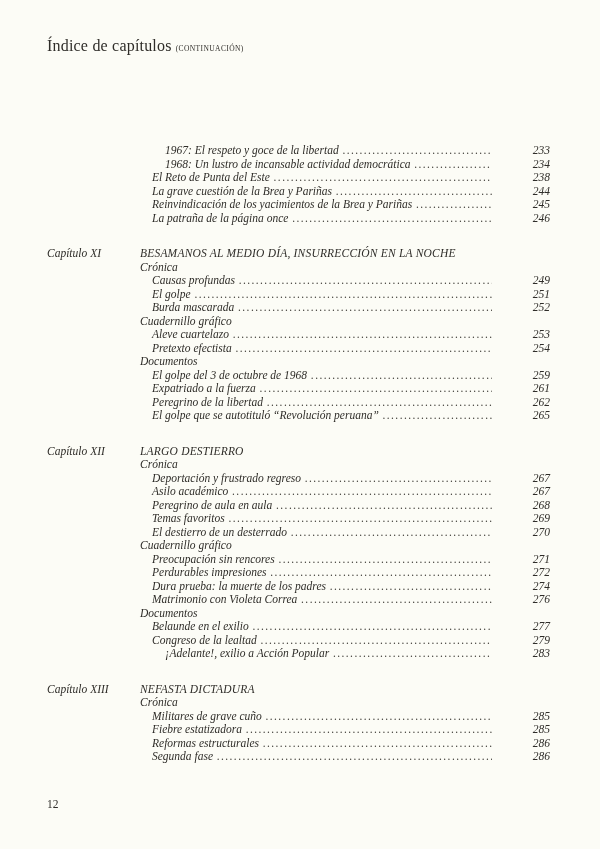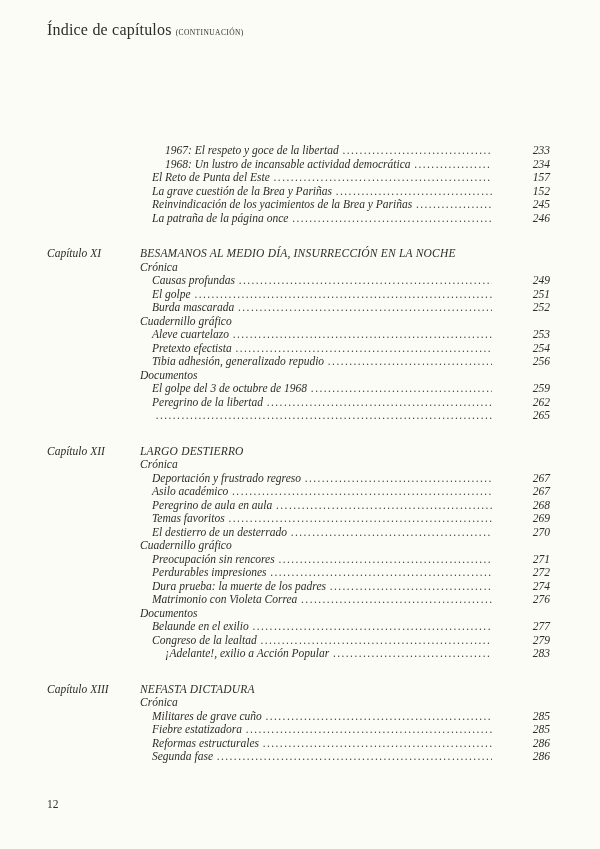--- a/index.html
+++ b/index.html
@@ -12,21 +12,21 @@
     width: 600px;
     height: 849px;
     background: #fcfcf6;
     font-family: "Liberation Serif", "DejaVu Serif", serif;
     color: #2f2d29;
     overflow: hidden;
   }
   .header {
     position: absolute;
     left: 47px;
-    top: 21px;
+    top: 37px;
     white-space: nowrap;
   }
   .h-title {
     font-size: 16px;
     letter-spacing: 0.2px;
   }
   .h-cont {
     font-size: 7.5px;
     letter-spacing: 0.4px;
     margin-left: 4px;
@@ -103,26 +103,26 @@
             <span class="pnum">233</span>
           </div>
           <div class="row ind2 entry">
             <span class="label">1968: Un lustro de incansable actividad democrática</span>
             <span class="dots"></span>
             <span class="pnum">234</span>
           </div>
           <div class="row ind1 entry">
             <span class="label">El Reto de Punta del Este</span>
             <span class="dots"></span>
-            <span class="pnum">157</span>
+            <span class="pnum">238</span>
           </div>
           <div class="row ind1 entry">
             <span class="label">La grave cuestión de la Brea y Pariñas</span>
             <span class="dots"></span>
-            <span class="pnum">152</span>
+            <span class="pnum">244</span>
           </div>
           <div class="row ind1 entry">
             <span class="label">Reinvindicación de los yacimientos de la Brea y Pariñas</span>
             <span class="dots"></span>
             <span class="pnum">245</span>
           </div>
           <div class="row ind1 entry">
             <span class="label">La patraña de la página once</span>
             <span class="dots"></span>
             <span class="pnum">246</span>
@@ -159,39 +159,40 @@
           <div class="row ind1 entry">
             <span class="label">Aleve cuartelazo</span>
             <span class="dots"></span>
             <span class="pnum">253</span>
           </div>
           <div class="row ind1 entry">
             <span class="label">Pretexto efectista</span>
             <span class="dots"></span>
             <span class="pnum">254</span>
           </div>
-          <div class="row ind1 entry">
-            <span class="label">Tibia adhesión, generalizado repudio</span>
-            <span class="dots"></span>
-            <span class="pnum">256</span>
-          </div>
           <div class="row ind0 section">
             <span class="label">Documentos</span>
           </div>
           <div class="row ind1 entry">
             <span class="label">El golpe del 3 de octubre de 1968</span>
             <span class="dots"></span>
             <span class="pnum">259</span>
           </div>
           <div class="row ind1 entry">
+            <span class="label">Expatriado a la fuerza</span>
+            <span class="dots"></span>
+            <span class="pnum">261</span>
+          </div>
+          <div class="row ind1 entry">
             <span class="label">Peregrino de la libertad</span>
             <span class="dots"></span>
             <span class="pnum">262</span>
           </div>
           <div class="row ind1 entry">
+            <span class="label">El golpe que se autotituló “Revolución peruana”</span>
             <span class="dots"></span>
             <span class="pnum">265</span>
           </div>
         </div>
       </div>
       <div class="block">
         <div class="row chapter-row">
           <span class="chapter-label">Capítulo XII</span>
           <span class="chapter-title">LARGO DESTIERRO</span>
         </div>

